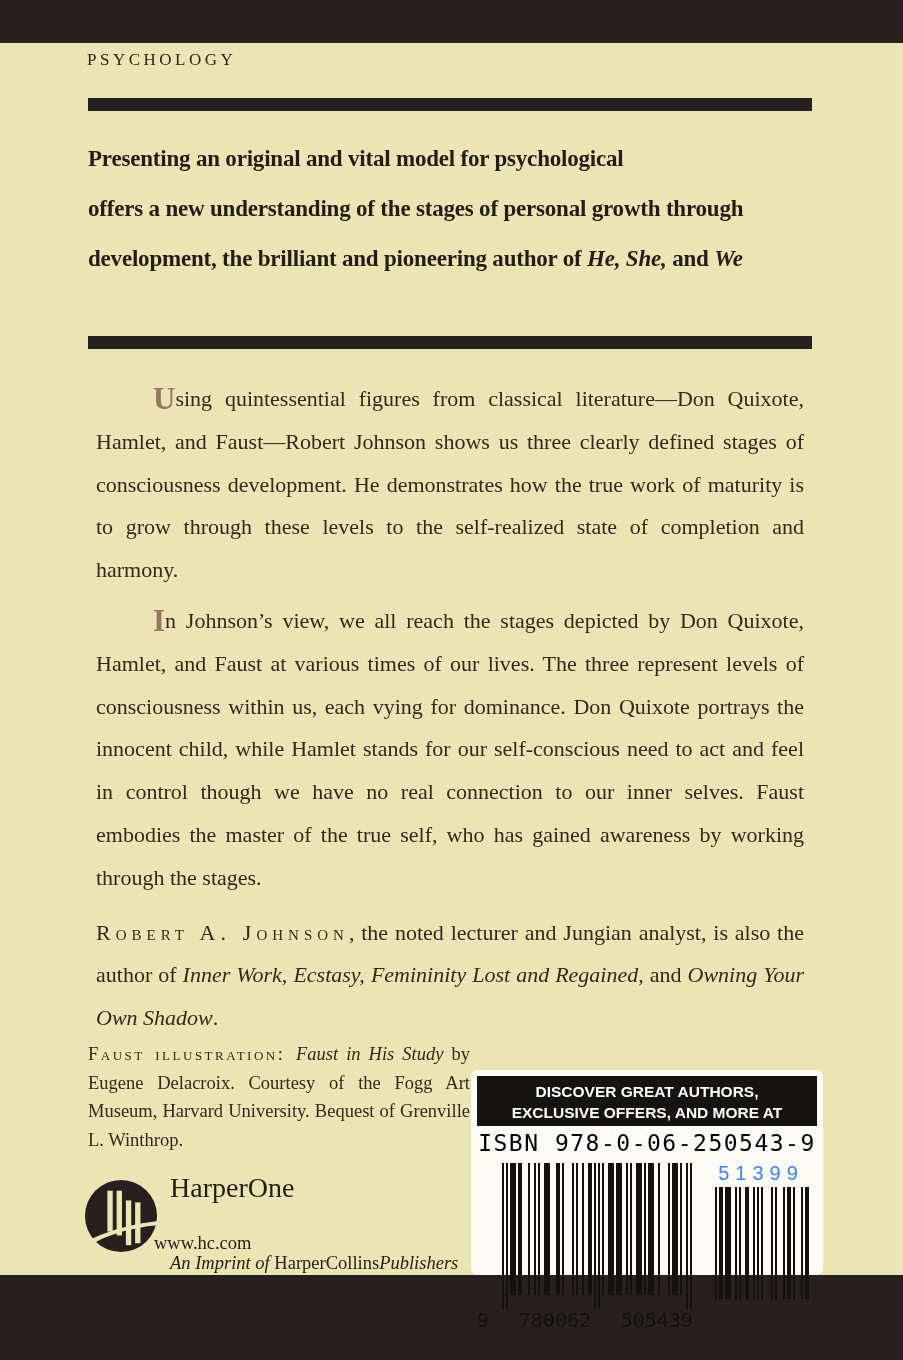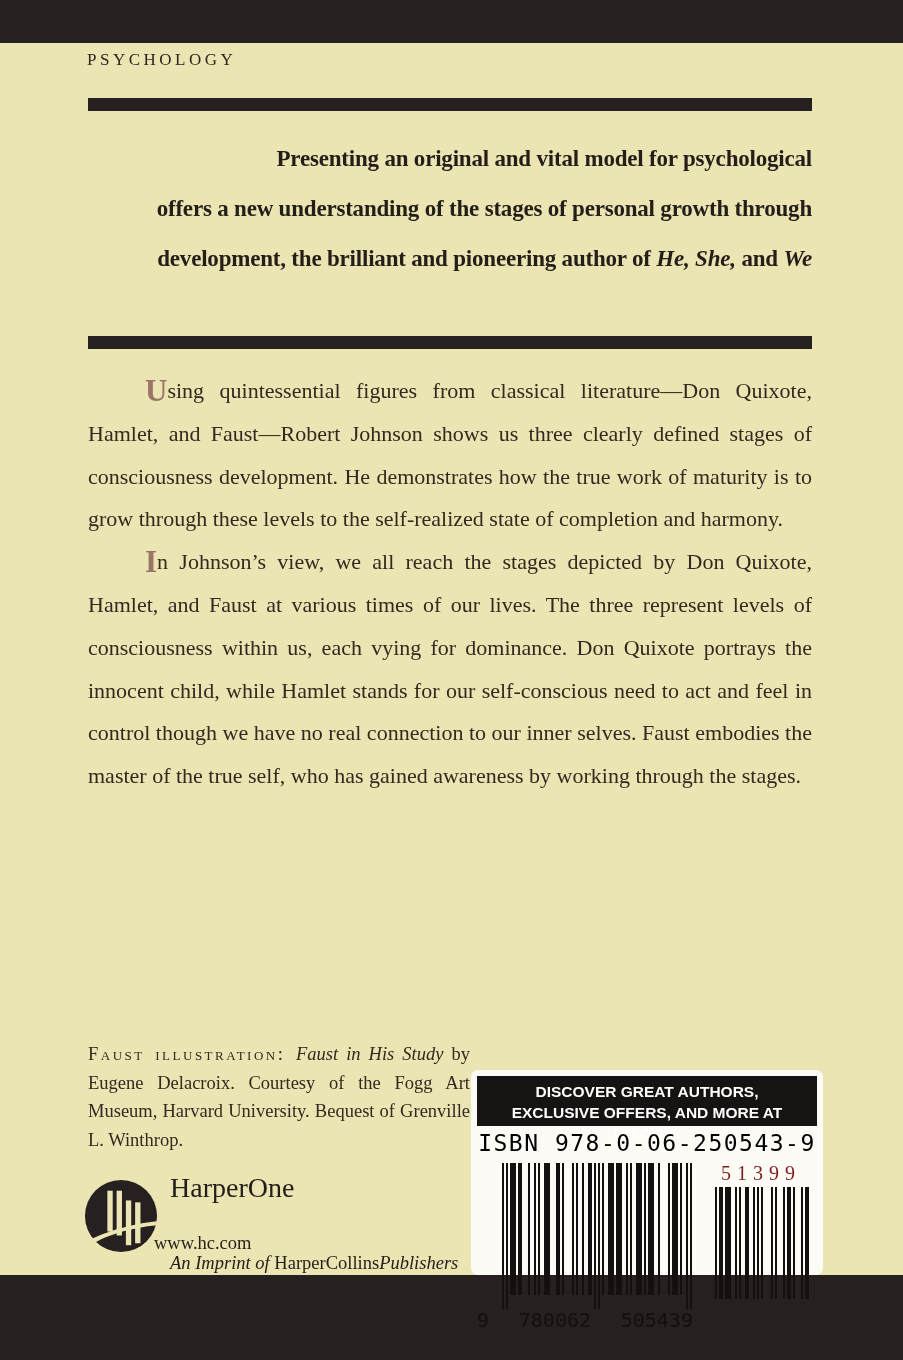--- a/index.html
+++ b/index.html
@@ -6,24 +6,24 @@
   .page{position:relative;width:903px;height:1360px;margin:0 auto;background:#ebe4b3;
         font-family:"Liberation Serif",serif;color:#33291f;overflow:hidden;}
   .band{position:absolute;left:0;width:903px;background:#262020;}
   .band.top{top:0;height:43px;}
   .band.bottom{top:1275px;height:85px;}
   .category{position:absolute;left:87px;top:50px;font-size:17px;letter-spacing:3.5px;color:#2c2620;}
   .rule{position:absolute;left:88px;width:724px;height:13px;background:#262020;}
   .rule.r1{top:98px;} .rule.r2{top:336px;}
   .headline{position:absolute;left:88px;top:134px;width:724px;font-weight:bold;
             font-size:23px;color:#241e19;letter-spacing:-0.2px;}
-  .hl-line{height:50px;line-height:50px;text-align:right;white-space:nowrap;}
+  .hl-line{height:50px;line-height:50px;text-align:left;white-space:nowrap;}
   .body-text{position:absolute;left:88px;top:370px;width:724px;font-size:22px;
              line-height:42.8px;text-align:justify;text-justify:inter-word;}
-  .body-text p{margin:0;}
+  .body-text p{margin:8px;}
   .body-text p.author-note{margin-top:12px;}
   .seg-i{font-style:italic;}
   .seg-drop{color:#9a7466;font-weight:bold;font-size:31px;line-height:0;vertical-align:-3px;}
   .seg-indent{display:inline-block;width:57px;}
   .seg-caps{font-variant-caps:small-caps;letter-spacing:5px;}
   .seg-caps2{font-variant-caps:small-caps;letter-spacing:2.5px;}
   .credit{position:absolute;left:88px;top:1040px;width:382px;font-size:18.5px;
           line-height:28.5px;text-align:justify;}
   .logo-mark{position:absolute;left:84px;top:1179px;width:74px;height:74px;}
   .pub-name{position:absolute;left:170px;top:1172px;font-size:28px;color:#241e19;}
@@ -36,22 +36,22 @@
              font-size:15.5px;line-height:21px;text-align:center;padding-top:5px;
              box-sizing:border-box;}
   .isbn-label{position:absolute;left:0;top:60px;width:100%;text-align:center;
               font-family:"DejaVu Sans Mono",monospace;font-size:23px;letter-spacing:1.5px;
               color:#000000;}
   .main-barcode{position:absolute;left:31px;top:93px;}
   .barcode-digits{position:absolute;left:6px;top:238px;width:216px;display:flex;
                   justify-content:space-between;font-family:"DejaVu Sans Mono",monospace;
                   font-size:20px;color:#14100f;}
   .addon-label{position:absolute;left:240px;top:92px;width:100px;text-align:center;
-               font-family:Liberation Serif, serif;font-size:20px;letter-spacing:6px;
-               color:#7f1d1d;}
+               font-family:Liberation Sans, sans-serif;font-size:20px;letter-spacing:6px;
+               color:#3b82f6;}
   .addon-barcode{position:absolute;left:242px;top:117px;}
 </style>
 </head>
 <body>
 
 <div class="page">
 
   <div class="band top"></div>
 
   <div class="category">PSYCHOLOGY</div>
@@ -62,20 +62,21 @@
     <div class="hl-line"><span class="seg">Presenting an original and vital model for psychological</span></div>
     <div class="hl-line"><span class="seg">offers a new understanding of the stages of personal growth through</span></div>
     <div class="hl-line"><span class="seg">development, the brilliant and pioneering author of </span><span class="seg seg-i">He, She,</span><span class="seg"> and </span><span class="seg seg-i">We</span></div>
   </div>
 
   <div class="rule r2"></div>
 
   <div class="body-text">
     <p><span class="seg seg-indent"></span><span class="seg seg-drop">U</span><span class="seg">sing quintessential figures from classical literature—Don Quixote, Hamlet, and Faust—Robert Johnson shows us three clearly defined stages of consciousness development. He demonstrates how the true work of maturity is to grow through these levels to the self-realized state of completion and harmony.</span></p>
     <p><span class="seg seg-indent"></span><span class="seg seg-drop">I</span><span class="seg">n Johnson’s view, we all reach the stages depicted by Don Quixote, Hamlet, and Faust at various times of our lives. The three represent levels of consciousness within us, each vying for dominance. Don Quixote portrays the innocent child, while Hamlet stands for our self-conscious need to act and feel in control though we have no real connection to our inner selves. Faust embodies the master of the true self, who has gained awareness by working through the stages.</span></p>
+    <p class="author-note"><span class="seg seg-caps">Robert A. Johnson</span><span class="seg">, the noted lecturer and Jungian analyst, is also the author of </span><span class="seg seg-i">Inner Work, Ecstasy, Femininity Lost and Regained,</span><span class="seg"> and </span><span class="seg seg-i">Owning Your Own Shadow</span><span class="seg">.</span></p>
   </div>
 
   <div class="credit"><span class="seg seg-caps2">Faust illustration: </span><span class="seg seg-i">Faust in His Study</span><span class="seg"> by Eugene Delacroix. Courtesy of the Fogg Art Museum, Harvard University. Bequest of Grenville L. Winthrop.</span></div>
 
   <svg class="logo-mark" viewBox="0 0 76 76">
     <circle cx="38" cy="38" r="37" fill="#262020"></circle>
     <rect x="24" y="12" width="5.5" height="42" fill="#ebe4b3"></rect>
     <rect x="33.5" y="12" width="5.5" height="46" fill="#ebe4b3"></rect>
     <rect x="43" y="22" width="5.5" height="46" fill="#ebe4b3"></rect>
     <rect x="52.5" y="24" width="5.5" height="42" fill="#ebe4b3"></rect>

